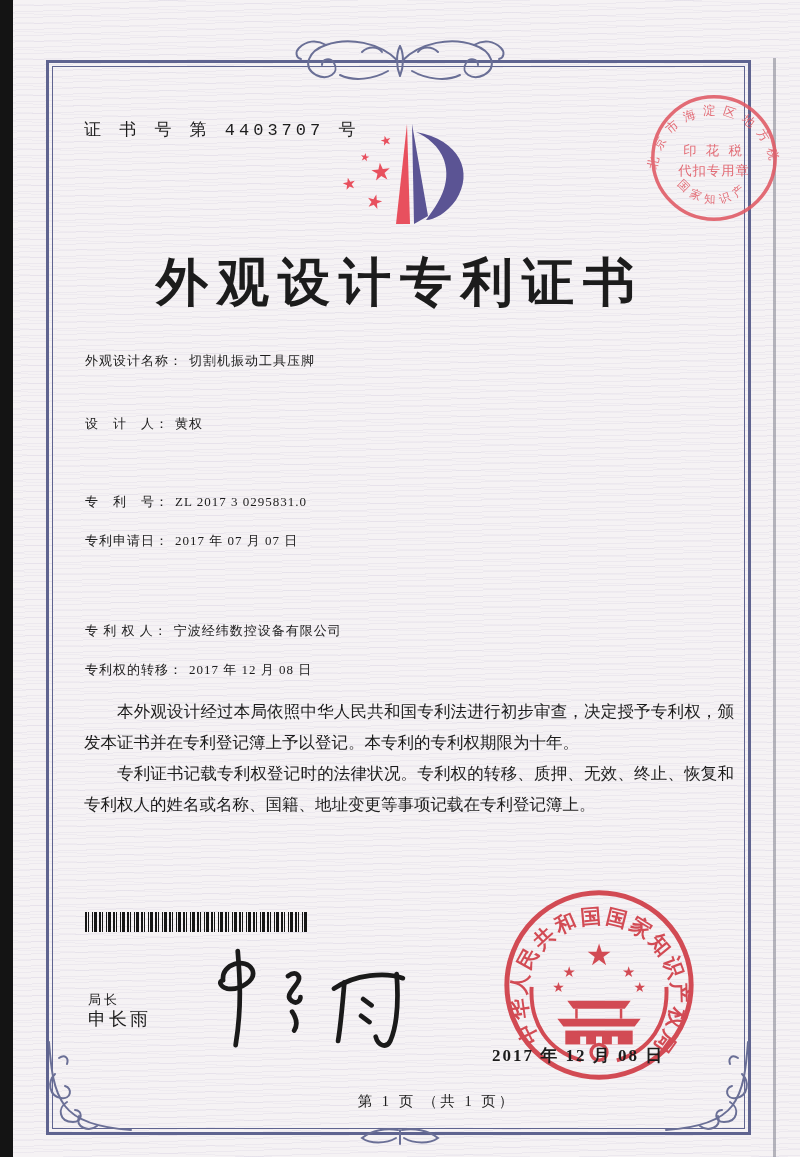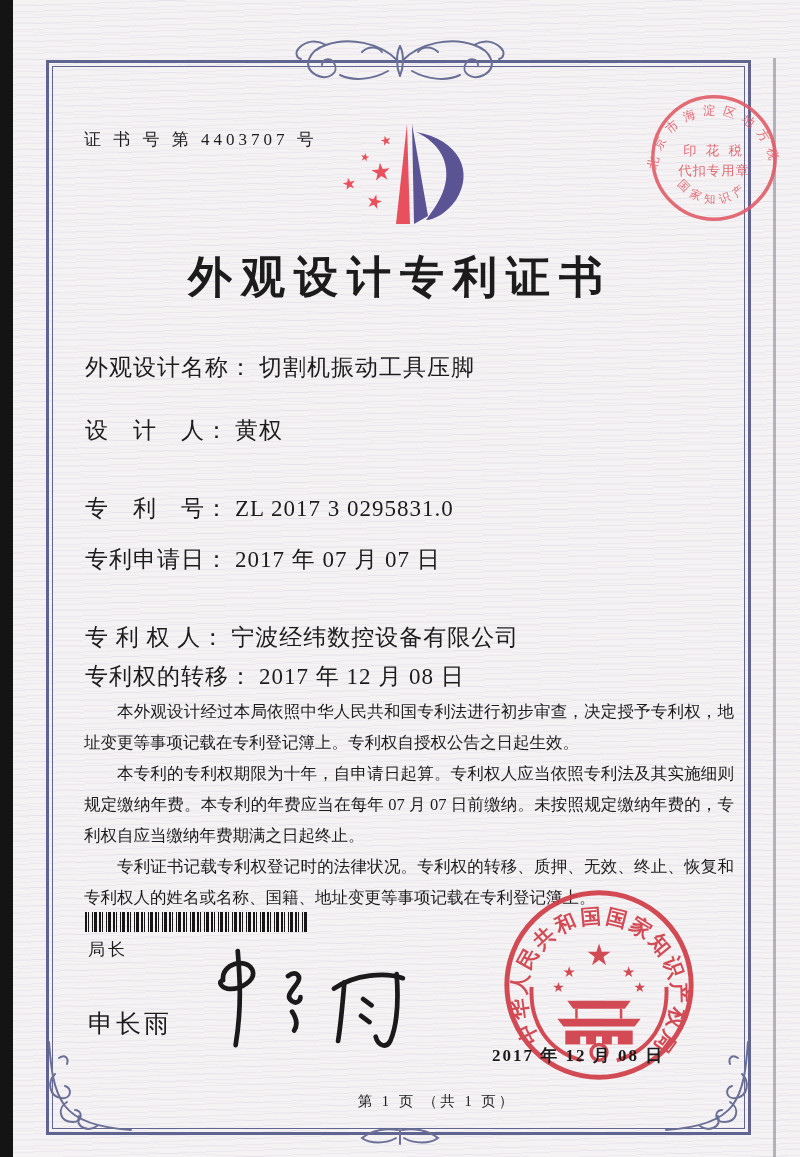--- a/index.html
+++ b/index.html
@@ -24,52 +24,52 @@
     position:absolute;left:46px;top:60px;width:705px;height:1075px;
     border:3px solid #5f6490;box-sizing:border-box;
   }
   .frame-inner{
     position:absolute;left:3px;top:3px;right:3px;bottom:3px;
     border:1px solid #5f6490;
   }
   .ornament{position:absolute;}
   .ornament svg{display:block;}
 
-  .cert-no{position:absolute;left:84px;top:128px;font-size:17px;letter-spacing:4px;}
+  .cert-no{position:absolute;left:84px;top:118px;font-size:17px;letter-spacing:4px;font-family:Liberation Mono, monospace;}
 
   .logo{position:absolute;left:328px;top:116px;width:164px;height:122px;}
 
   .title{
     position:absolute;left:0;top:248px;width:800px;text-align:center;
-    font-size:44px;font-weight:700;letter-spacing:9px;
-  }
-
-  .field-row{position:absolute;left:85px;font-size:23px;white-space:nowrap;}
+    font-size:52px;font-weight:700;letter-spacing:9px;
+  }
+
+  .field-row{position:absolute;left:85px;font-size:13px;white-space:nowrap;}
   .field-row .lbl{letter-spacing:1px;}
   .field-row .val{margin-left:6px;letter-spacing:1px;}
   .row-0{top:352px;} .row-1{top:415px;} .row-2{top:493px;}
-  .row-3{top:544px;text-align:right;} .row-4{top:606px;margin-top:16px;} .row-5{top:661px;}
+  .row-3{top:532px;text-align:right;} .row-4{top:606px;margin-top:16px;} .row-5{top:661px;}
 
   .body-text{
     position:absolute;left:84px;top:696px;width:650px;
     font-size:16.5px;line-height:31px;text-align:justify;
   }
   .body-text p{margin:0;text-indent:2em;}
 
   .barcode{
     position:absolute;left:85px;top:912px;width:223px;height:20px;
     background:repeating-linear-gradient(90deg,
       #161616 0 2px, transparent 2px 3px,
       #161616 3px 4px, transparent 4px 7px,
       #161616 7px 8px, transparent 8px 9px,
       #161616 9px 12px, transparent 12px 14px);
   }
 
-  .signer-title{position:absolute;left:88px;top:938px;font-size:17px;font-family:Liberation Serif, serif;letter-spacing:3px;}
-  .signer-name{position:absolute;left:88px;top:1007px;font-size:25px;font-family:Liberation Serif, serif;letter-spacing:3px;}
+  .signer-title{position:absolute;left:88px;top:991px;font-size:13px;font-family:Liberation Serif, serif;letter-spacing:3px;}
+  .signer-name{position:absolute;left:88px;top:1007px;font-size:18px;font-family:Liberation Serif, serif;letter-spacing:3px;}
   .signature{position:absolute;left:198px;top:942px;width:230px;height:110px;}
 
   .tax-stamp{position:absolute;left:640px;top:84px;width:148px;height:148px;opacity:.88;}
   .office-seal{position:absolute;left:490px;top:876px;width:218px;height:218px;opacity:.92;}
   .seal-date{position:absolute;left:492px;top:1044px;font-size:17px;letter-spacing:2px;font-weight:600;}
 
   .footer{position:absolute;left:46px;top:1092px;width:782px;text-align:center;font-size:14.5px;letter-spacing:3px;}
 
   svg text{font-family:"Liberation Serif","DejaVu Serif",serif;}
   .logo .star{position:absolute;color:#e8505e;line-height:1;font-family:"DejaVu Sans",sans-serif;}
@@ -173,22 +173,21 @@
   <span class="lbl">专利申请日：</span><span class="val">2017 年 07 月 07 日</span>
 </div>
 <div class="field-row row-4">
   <span class="lbl">专 利 权 人：</span><span class="val">宁波经纬数控设备有限公司</span>
 </div>
 <div class="field-row row-5">
   <span class="lbl">专利权的转移：</span><span class="val">2017 年 12 月 08 日</span>
 </div>
 
 <div class="body-text">
-  <p>本外观设计经过本局依照中华人民共和国专利法进行初步审查，决定授予专利权，地址变更等事项记载在专利登记簿上。专利权自授权公告之日起生效。</p>
-  <p>本专利的专利权期限为十年，自申请日起算。专利权人应当依照专利法及其实施细则规定缴纳年费。本专利的年费应当在每年 07 月 07 日前缴纳。未按照规定缴纳年费的，专利权自应当缴纳年费期满之日起终止。</p>
+  <p>本外观设计经过本局依照中华人民共和国专利法进行初步审查，决定授予专利权，颁发本证书并在专利登记簿上予以登记。本专利的专利权期限为十年。</p>
   <p>专利证书记载专利权登记时的法律状况。专利权的转移、质押、无效、终止、恢复和专利权人的姓名或名称、国籍、地址变更等事项记载在专利登记簿上。</p>
 </div>
 
 <div class="barcode"></div>
 
 <div class="signer-title">局长</div>
 <div class="signer-name">申长雨</div>
 
 <div class="signature">
   <svg width="230" height="110" viewBox="0 0 220 100" fill="none" stroke="#1a1a1a" stroke-width="4.5" stroke-linecap="round">

